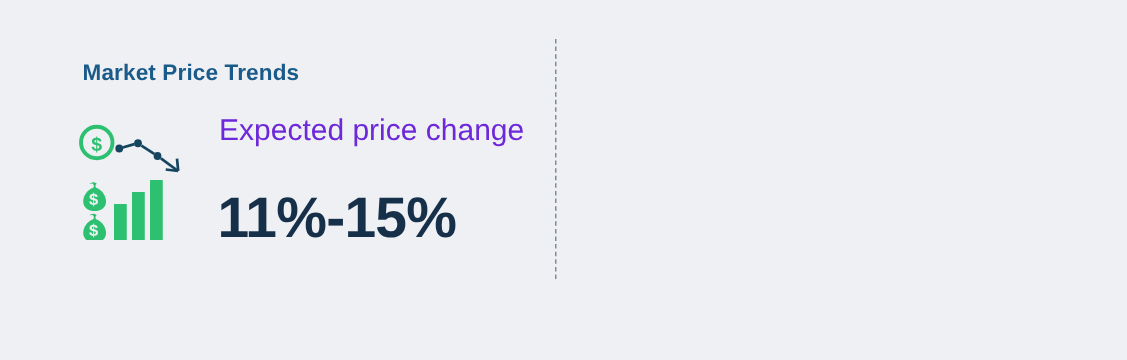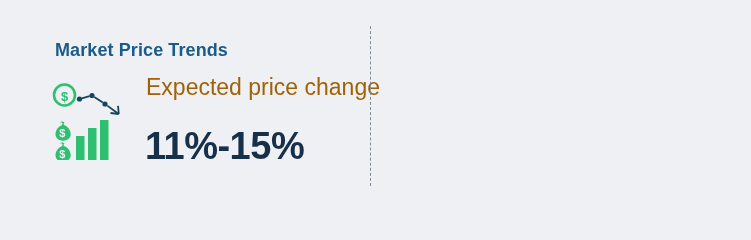--- a/index.html
+++ b/index.html
@@ -37,43 +37,43 @@
   .divider {
     position: absolute;
     left: 370px;
     top: 26px;
     width: 0;
     height: 160px;
     border-left: 1px dashed #7f8b9b;
   }
   .panel-title {
     position: absolute;
-    font-size: 18px;
+    font-size: 15px;
     font-weight: bold;
     color: #1b5b8a;
     letter-spacing: 0.1px;
     white-space: nowrap;
   }
   .title-left { left: 55px; top: 40px; }
 
   
   .left-icon {
     position: absolute;
     left: 52px;
     top: 82px;
     width: 78px;
     height: 78px;
   }
   
   .expected-line {
     position: absolute;
     left: 146px;
     top: 76px;
-    font-size: 23px;
-    color: #a16207;
+    font-size: 20px;
+    color: #6d28d9;
     line-height: 22px;
     white-space: nowrap;
   }
   .expected-line2 {
     position: absolute;
     left: 146px;
     top: 98px;
     font-size: 17.5px;
     color: #273a4b;
     line-height: 22px;

